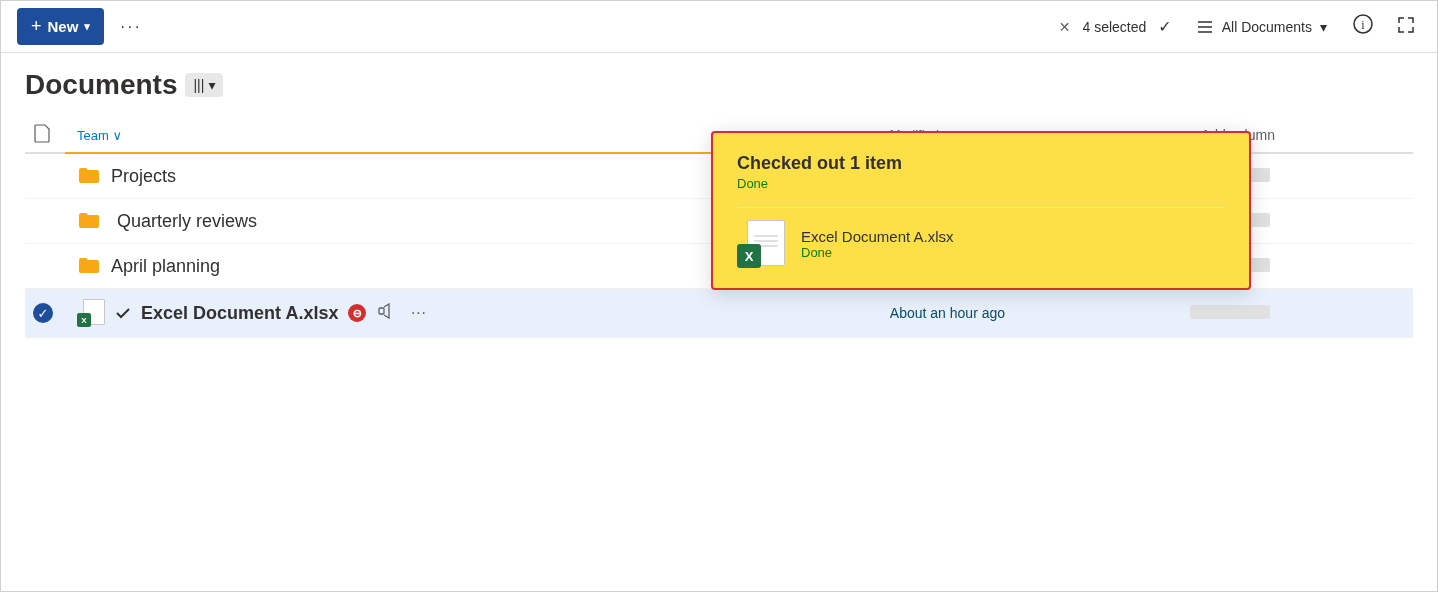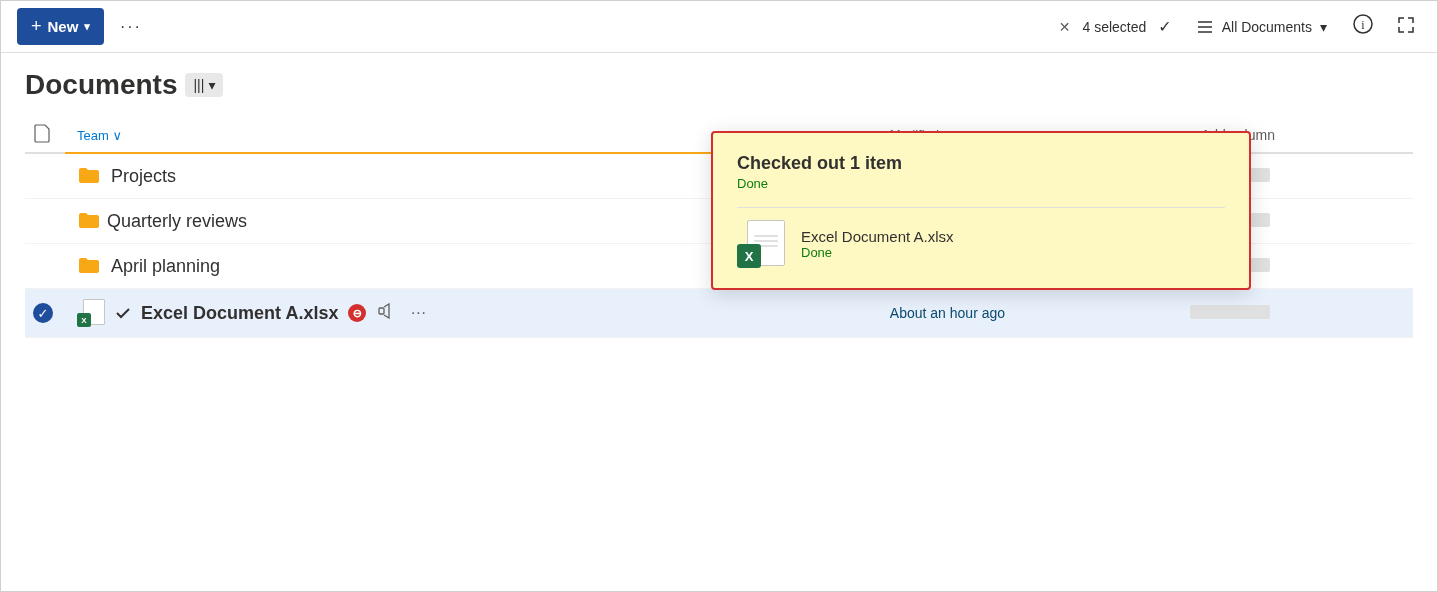--- a/index.html
+++ b/index.html
@@ -241,21 +241,21 @@
       font-size: 16px;
       padding: 4px;
     }
 
     
     .popup-card {
       position: absolute;
       top: 78px;
       left: 710px;
       width: 540px;
-      background: #fef9c3;
+      background: #fde047;
       border: 2px solid #d32f2f;
       border-radius: 4px;
       box-shadow: 0 4px 20px rgba(0,0,0,0.15);
       padding: 20px 24px;
       z-index: 100;
     }
     .popup-title {
       font-size: 18px;
       font-weight: 600;
       color: #323130;
@@ -478,21 +478,21 @@
             <span class="file-name">Projects</span>
           </div>
         </td>
         <td class="date-cell">April 4</td>
         <td><span class="gray-block"></span></td>
       </tr>
 
       <tr>
         <td></td>
         <td>
-          <div style="display:flex;align-items:center;gap:6px;">
+          <div style="display:flex;align-items:center;gap:16px;">
             <svg width="24" height="24" viewBox="0 0 24 24" fill="none">
               <path d="M2 6a2 2 0 012-2h5l2 2h9a2 2 0 012 2v9a2 2 0 01-2 2H4a2 2 0 01-2-2V6z" fill="#f7a814"></path>
             </svg>
             <span class="file-name">Quarterly reviews</span>
           </div>
         </td>
         <td class="date-cell">April 4</td>
         <td><span class="gray-block"></span></td>
       </tr>
 

